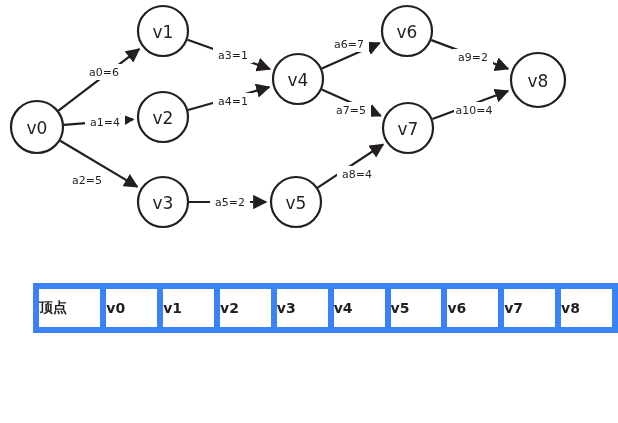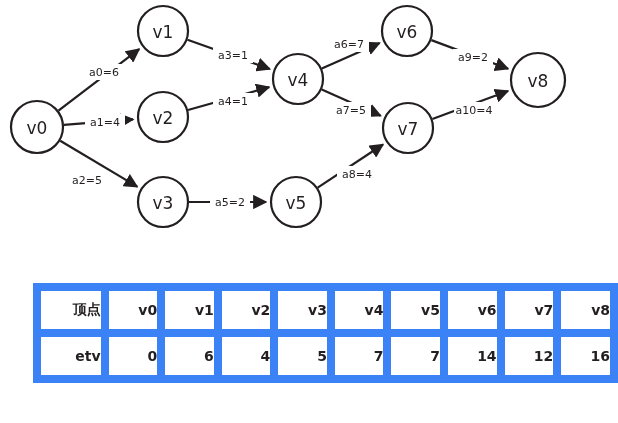--- a/index.html
+++ b/index.html
@@ -61,22 +61,22 @@
   #table-area {
     position: absolute;
     left: 33px;
     top: 283px;
   }
   table.etv-table {
     border-collapse: collapse;
     table-layout: fixed;
   }
   table.etv-table td {
-    border: 8px solid #3b82f6;
-    text-align: right;
+    border: 6px solid #3b82f6;
+    text-align: left;
     vertical-align: middle;
     height: 38px;
     font-family: "DejaVu Sans", "Liberation Sans", sans-serif;
     font-size: 14px;
     font-weight: bold;
     color: #231f20;
     padding: 0;
   }
   table.etv-table td.first-col {
     width: 66px;
@@ -165,29 +165,17 @@
             <td class="data-col">v0</td>
             <td class="data-col">v1</td>
             <td class="data-col">v2</td>
             <td class="data-col">v3</td>
             <td class="data-col">v4</td>
             <td class="data-col">v5</td>
             <td class="data-col">v6</td>
             <td class="data-col">v7</td>
             <td class="data-col">v8</td>
           </tr>
-          <tr>
-            <td class="first-col">etv</td>
-            <td class="data-col">0</td>
-            <td class="data-col">6</td>
-            <td class="data-col">4</td>
-            <td class="data-col">5</td>
-            <td class="data-col">7</td>
-            <td class="data-col">7</td>
-            <td class="data-col">14</td>
-            <td class="data-col">12</td>
-            <td class="data-col">16</td>
-          </tr>
         </tbody>
     </table>
   </div>
 
 </div>
 
 </body></html>

